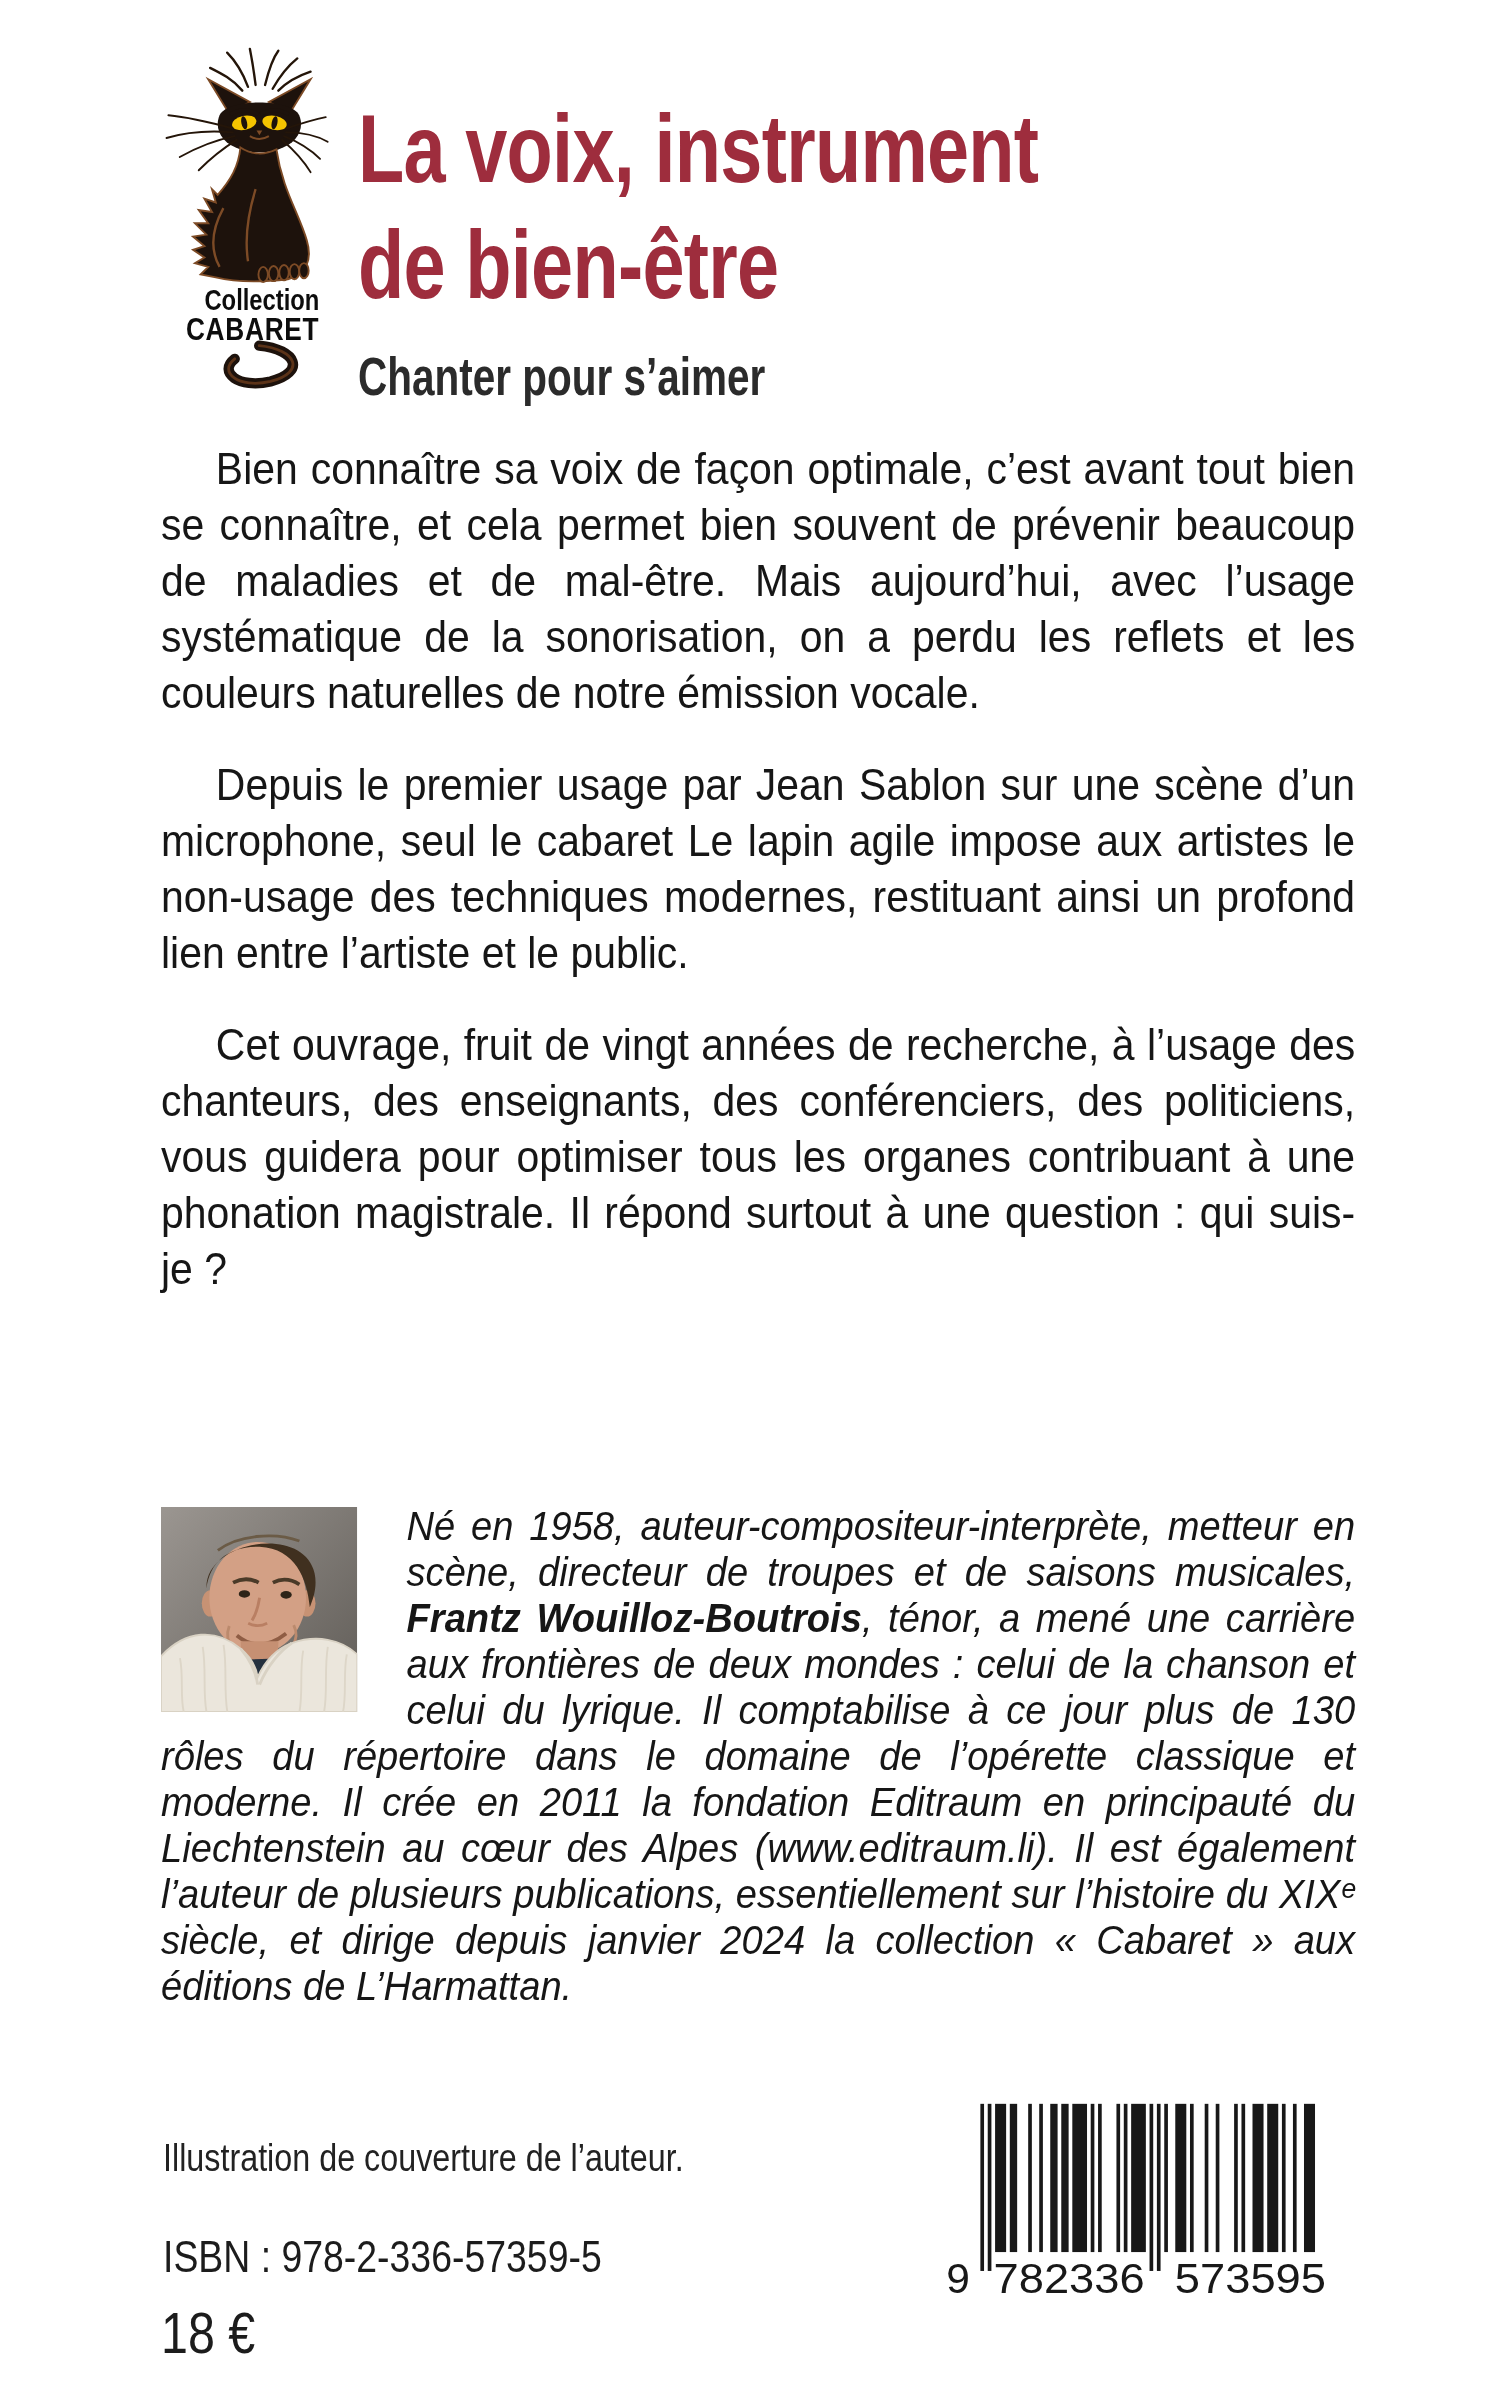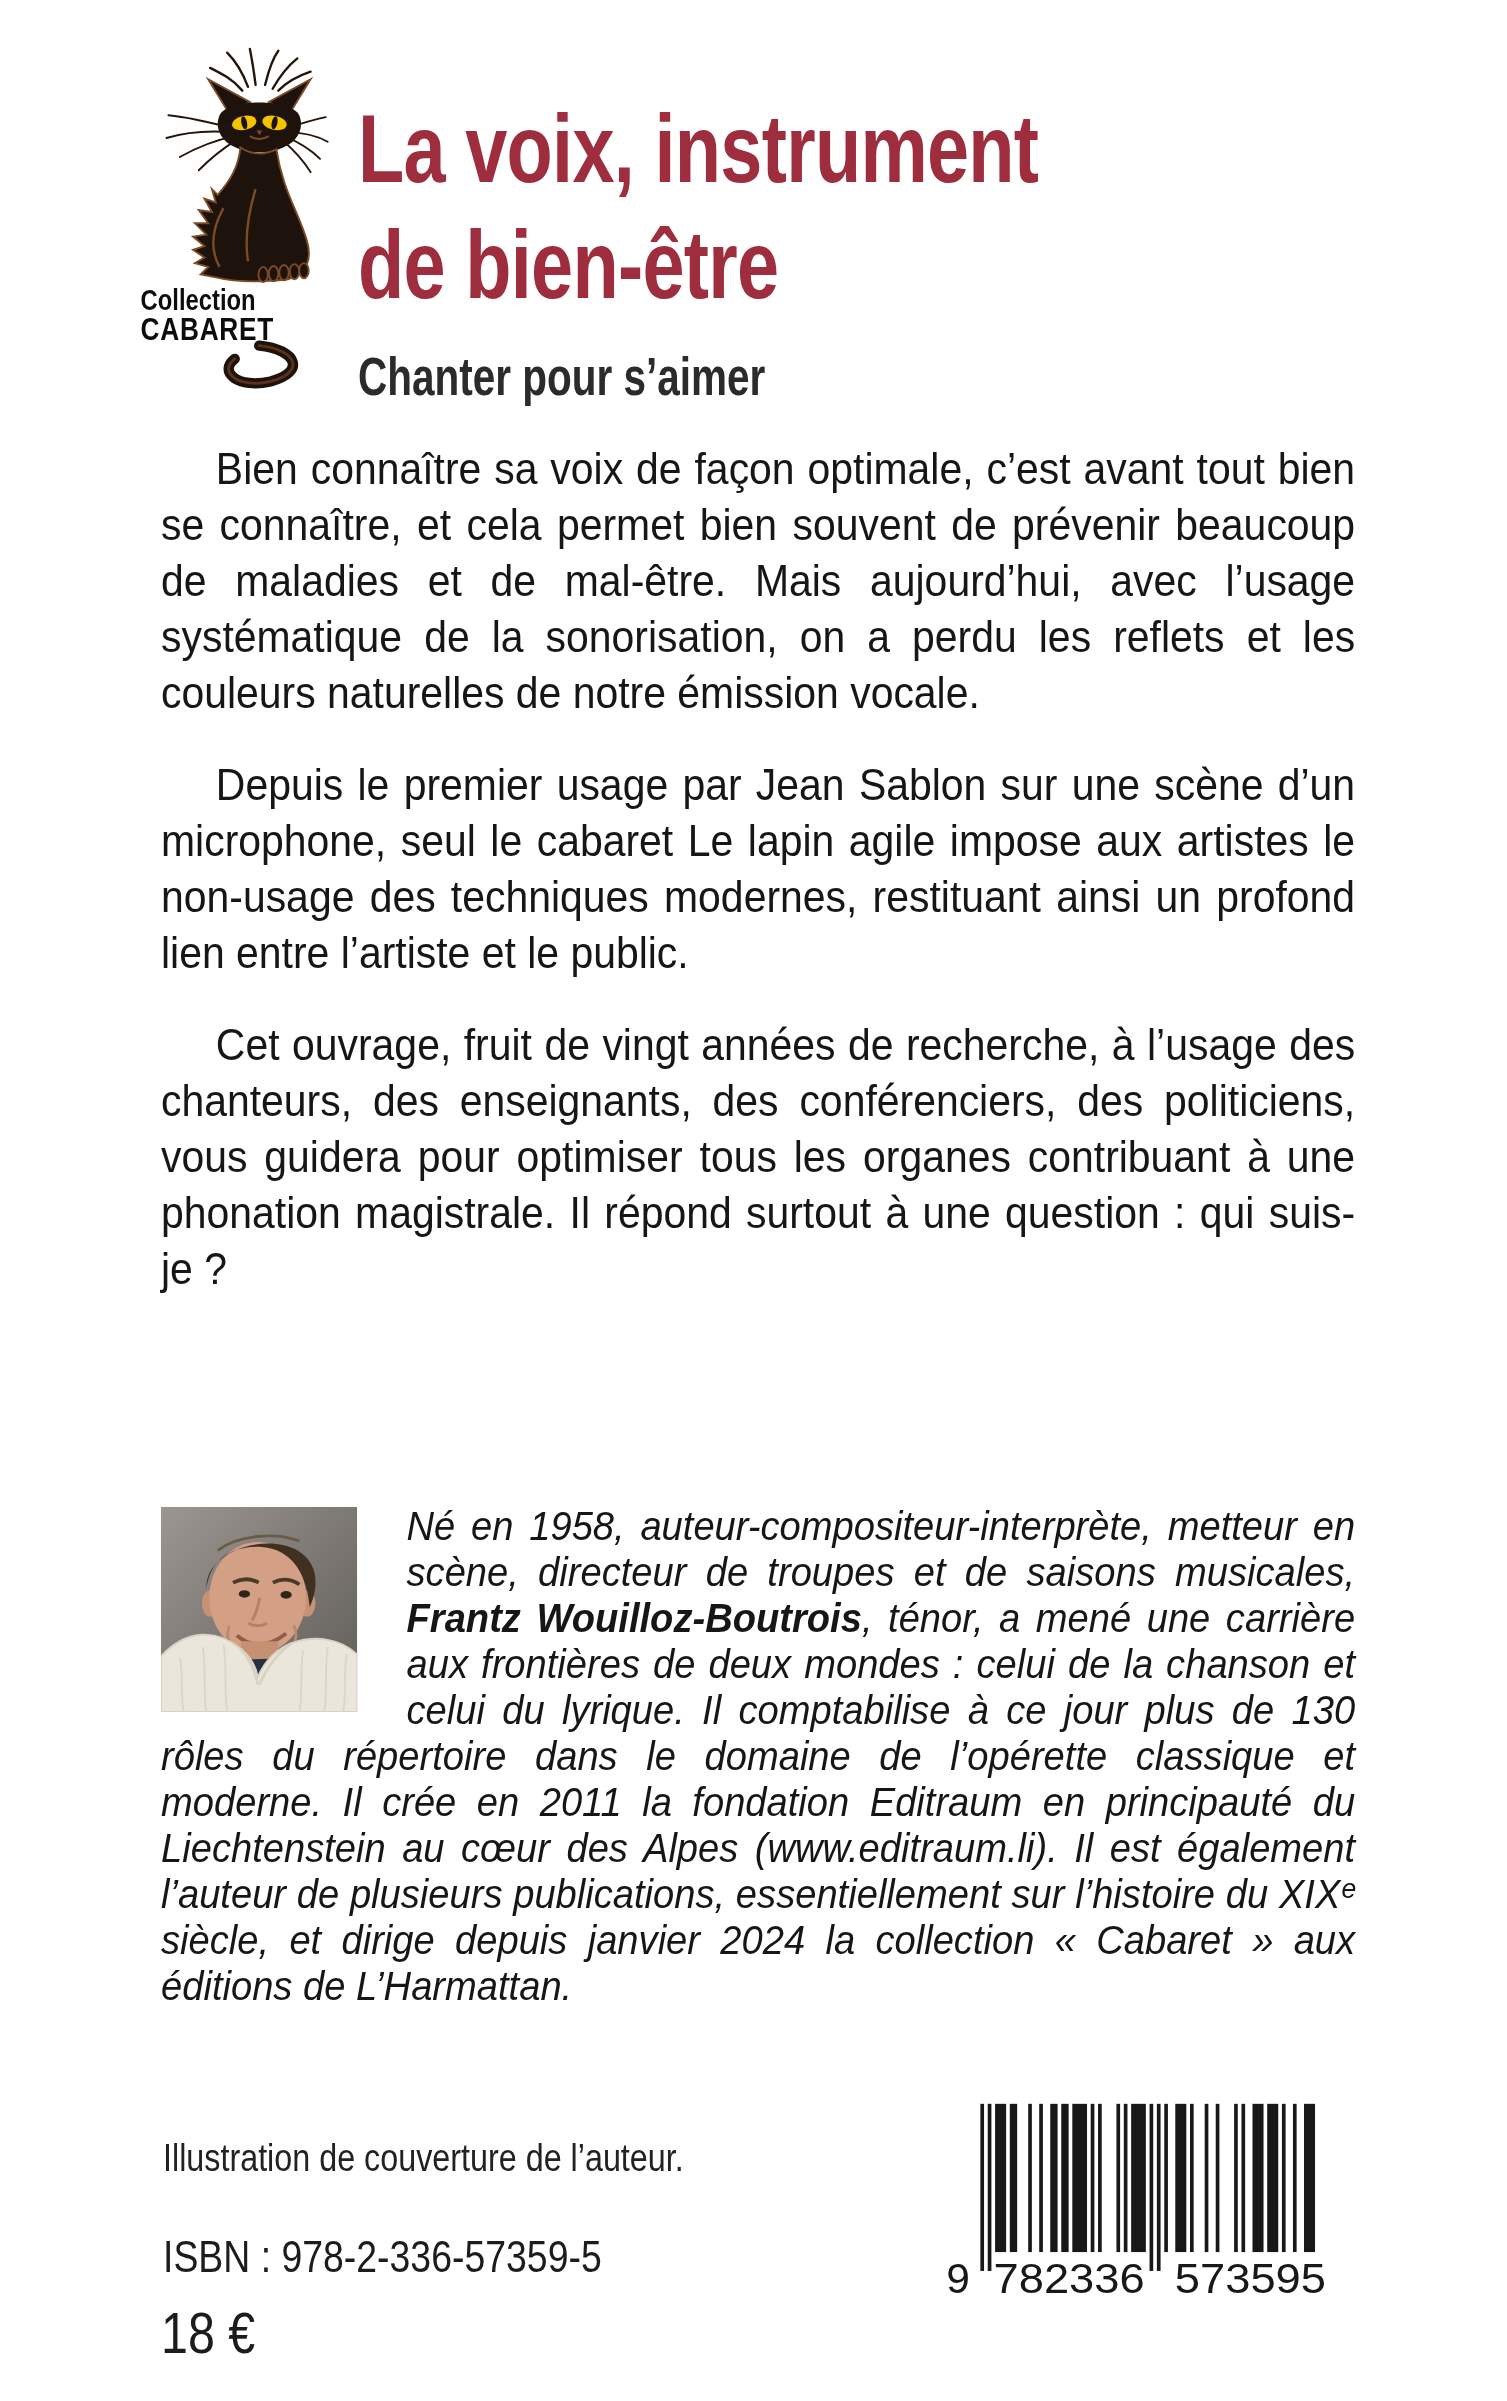--- a/index.html
+++ b/index.html
@@ -1,21 +1,21 @@
 <!DOCTYPE html>
 <html style="font-size:15px"><head>
 <meta charset="utf-8">
 <style>
   html,body{margin:0;padding:0;background:#e8e8e8;}
   .page{position:relative;width:1508px;height:2402px;background:#ffffff;overflow:hidden;
         font-family:"Liberation Sans",sans-serif;color:#1a1a1a;margin:0 auto;}
   .abs{position:absolute;}
 
   
-  .logo{left:121px;top:47px;width:218px;text-align:left;}
+  .logo{left:121px;top:47px;width:218px;text-align:right;}
   .logo-cat{display:block;margin:0 auto;}
   .logo-text1{font-size:29px;line-height:28px;font-weight:bold;color:#0d0d0d;
               transform:scaleX(.82);transform-origin:50% 0;margin-top:1.9px;}
   .logo-text2{font-size:32px;line-height:30px;font-weight:bold;letter-spacing:0.9px;color:#0d0d0d;
               transform:scaleX(.82);transform-origin:50% 0;}
   .logo-tail{display:block;margin:-3.8px auto 0;}
 
   
   .title{left:358px;top:91px;font-weight:bold;font-size:97px;line-height:116px;
          letter-spacing:-0.9px;white-space:nowrap;transform:scaleX(.78);transform-origin:0 0;}

